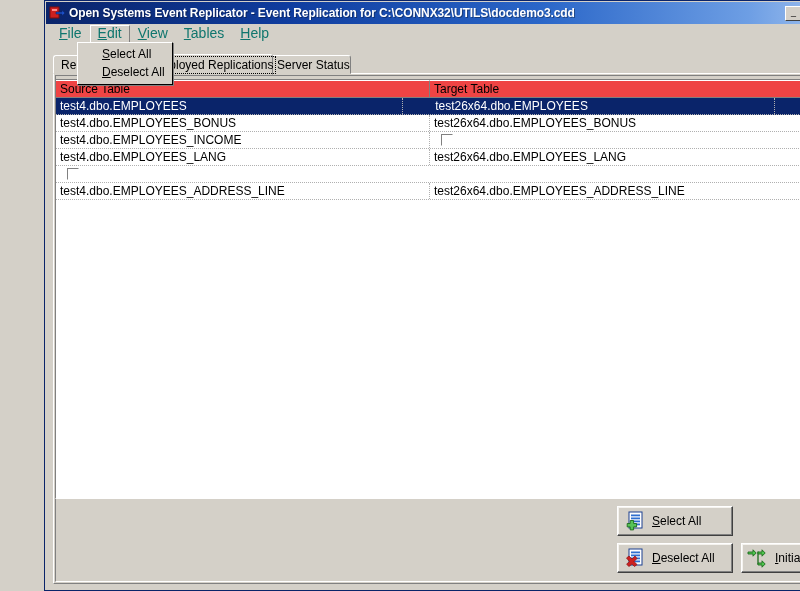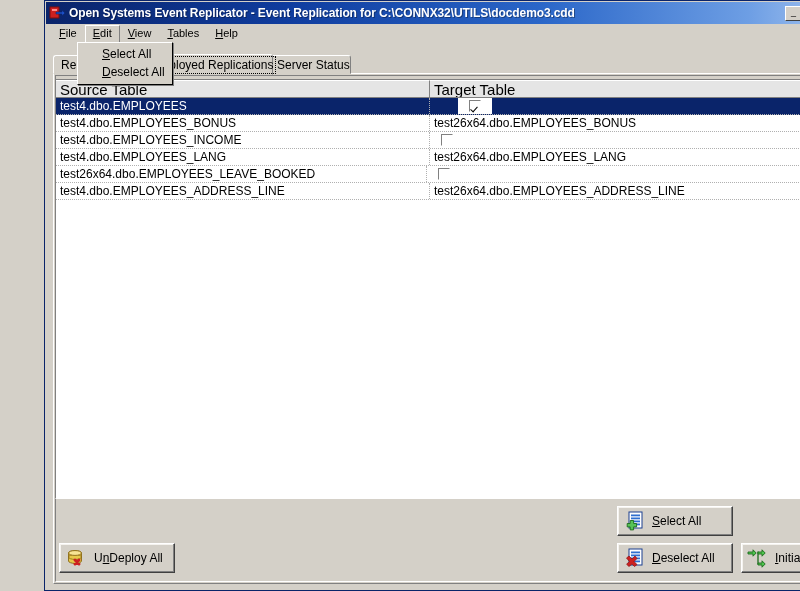--- a/index.html
+++ b/index.html
@@ -89,22 +89,22 @@
     position: absolute;
     left: 2px; top: 24px;
     width: 796px; height: 18px;
     background: #d4d0c8;
     display: flex;
     align-items: center;
     padding-left: 4px;
     box-sizing: border-box;
   }
   .menu-item {
-    font-size: 11px;
-    color: #000000;
+    font-size: 14px;
+    color: #0f766e;
     padding: 1px 7px 2px 7px;
     cursor: default;
     white-space: nowrap;
     border: 1px solid transparent;
     box-sizing: border-box;
     line-height: 13px;
     text-align: center;
   }
   .menu-item.open {
     border-color: #ffffff #808080 #808080 #ffffff;
@@ -204,25 +204,25 @@
     z-index: 6;
   }
   .grid-header {
     display: flex;
     height: 18px;
     background: #d4d0c8;
     box-sizing: border-box;
   }
   .hcell {
     box-sizing: border-box;
-    background: #e5e5e5;
+    background: #ef4444;
     border-right: 1px solid #808080;
     border-bottom: 1px solid #808080;
     border-top: 1px solid #ffffff;
-    font-size: 15px;
+    font-size: 12px;
     color: #000;
     padding: 1px 0 11px 4px;
     line-height: 15px;
     white-space: nowrap;
     overflow: hidden;
     cursor: default;
   }
   .hcell.c-source { width: 374px; }
   .hcell.c-target { width: 371px; }
   .hcell.c-select { width: 34px; border-right: none; }
@@ -369,20 +369,21 @@
 
     <div class="grid">
       <div class="grid-header">
         <div class="hcell c-source">Source Table</div>
         <div class="hcell c-target">Target Table</div>
         <div class="hcell c-select">Select</div>
       </div>
       <div class="grid-body" id="grid-body">
           <div class="grow selected">
             <div class="gcell c-source">test4.dbo.EMPLOYEES</div>
+            <div class="gcell c-target">test26x64.dbo.EMPLOYEES</div>
             <div class="gcell c-select">
               <div class="checkbox checked"></div>
             </div>
           </div>
           <div class="grow">
             <div class="gcell c-source">test4.dbo.EMPLOYEES_BONUS</div>
             <div class="gcell c-target">test26x64.dbo.EMPLOYEES_BONUS</div>
             <div class="gcell c-select">
               <div class="checkbox"></div>
             </div>
@@ -394,47 +395,34 @@
             </div>
           </div>
           <div class="grow">
             <div class="gcell c-source">test4.dbo.EMPLOYEES_LANG</div>
             <div class="gcell c-target">test26x64.dbo.EMPLOYEES_LANG</div>
             <div class="gcell c-select">
               <div class="checkbox"></div>
             </div>
           </div>
           <div class="grow">
-            <div class="gcell c-target">test26x64.dbo.EMPLOYEES_LEAVE_BOOKED</div>
             <div class="gcell c-select">
               <div class="checkbox"></div>
             </div>
           </div>
           <div class="grow">
             <div class="gcell c-source">test4.dbo.EMPLOYEES_ADDRESS_LINE</div>
             <div class="gcell c-target">test26x64.dbo.EMPLOYEES_ADDRESS_LINE</div>
             <div class="gcell c-select">
               <div class="checkbox"></div>
             </div>
           </div>
         </div>
     </div>
 
-    <div class="btn" id="btn-undeploy">
-      <span class="btn-icon ic-db">
-        <svg width="22" height="20" viewBox="0 0 22 20">
-          <ellipse cx="9" cy="5" rx="6.5" ry="2.4" fill="#f0d463" stroke="#8a6a14" stroke-width="0.9"></ellipse>
-          <path d="M2.5 5 L2.5 13 A6.5 2.4 0 0 0 15.5 13 L15.5 5" fill="#e8c84a" stroke="#8a6a14" stroke-width="0.9"></path>
-          <ellipse cx="9" cy="9" rx="6.5" ry="2.4" fill="none" stroke="#8a6a14" stroke-width="0.8"></ellipse>
-          <ellipse cx="9" cy="5" rx="6.5" ry="2.4" fill="#f7e494" stroke="#8a6a14" stroke-width="0.9"></ellipse>
-          <path d="M9 12 L13 16 M13 12 L9 16" stroke="#cc2020" stroke-width="3" stroke-linecap="round"></path>
-        </svg>
-      </span>
-      <span class="btn-label">U<u>n</u>Deploy All</span>
-    </div>
 
     <div class="btn" id="btn-selectall">
       <span class="btn-icon ic-doc">
         <svg width="22" height="20" viewBox="0 0 22 20">
           <rect x="5" y="1" width="13" height="16" fill="#ffffff" stroke="#1b3f8f" stroke-width="1"></rect>
           <rect x="7" y="3.5" width="9" height="1.8" fill="#2f6fd0"></rect>
           <rect x="7" y="6.5" width="9" height="1.8" fill="#2f6fd0"></rect>
           <rect x="7" y="9.5" width="9" height="1.8" fill="#2f6fd0"></rect>
           <rect x="7" y="12.5" width="9" height="1.8" fill="#2f6fd0"></rect>
           <path d="M3.2 12.5 h3 v-3 h3.4 v3 h3 v3.4 h-3 v3 h-3.4 v-3 h-3 z" fill="#56c356" stroke="#1d6b1d" stroke-width="0.9"></path>

